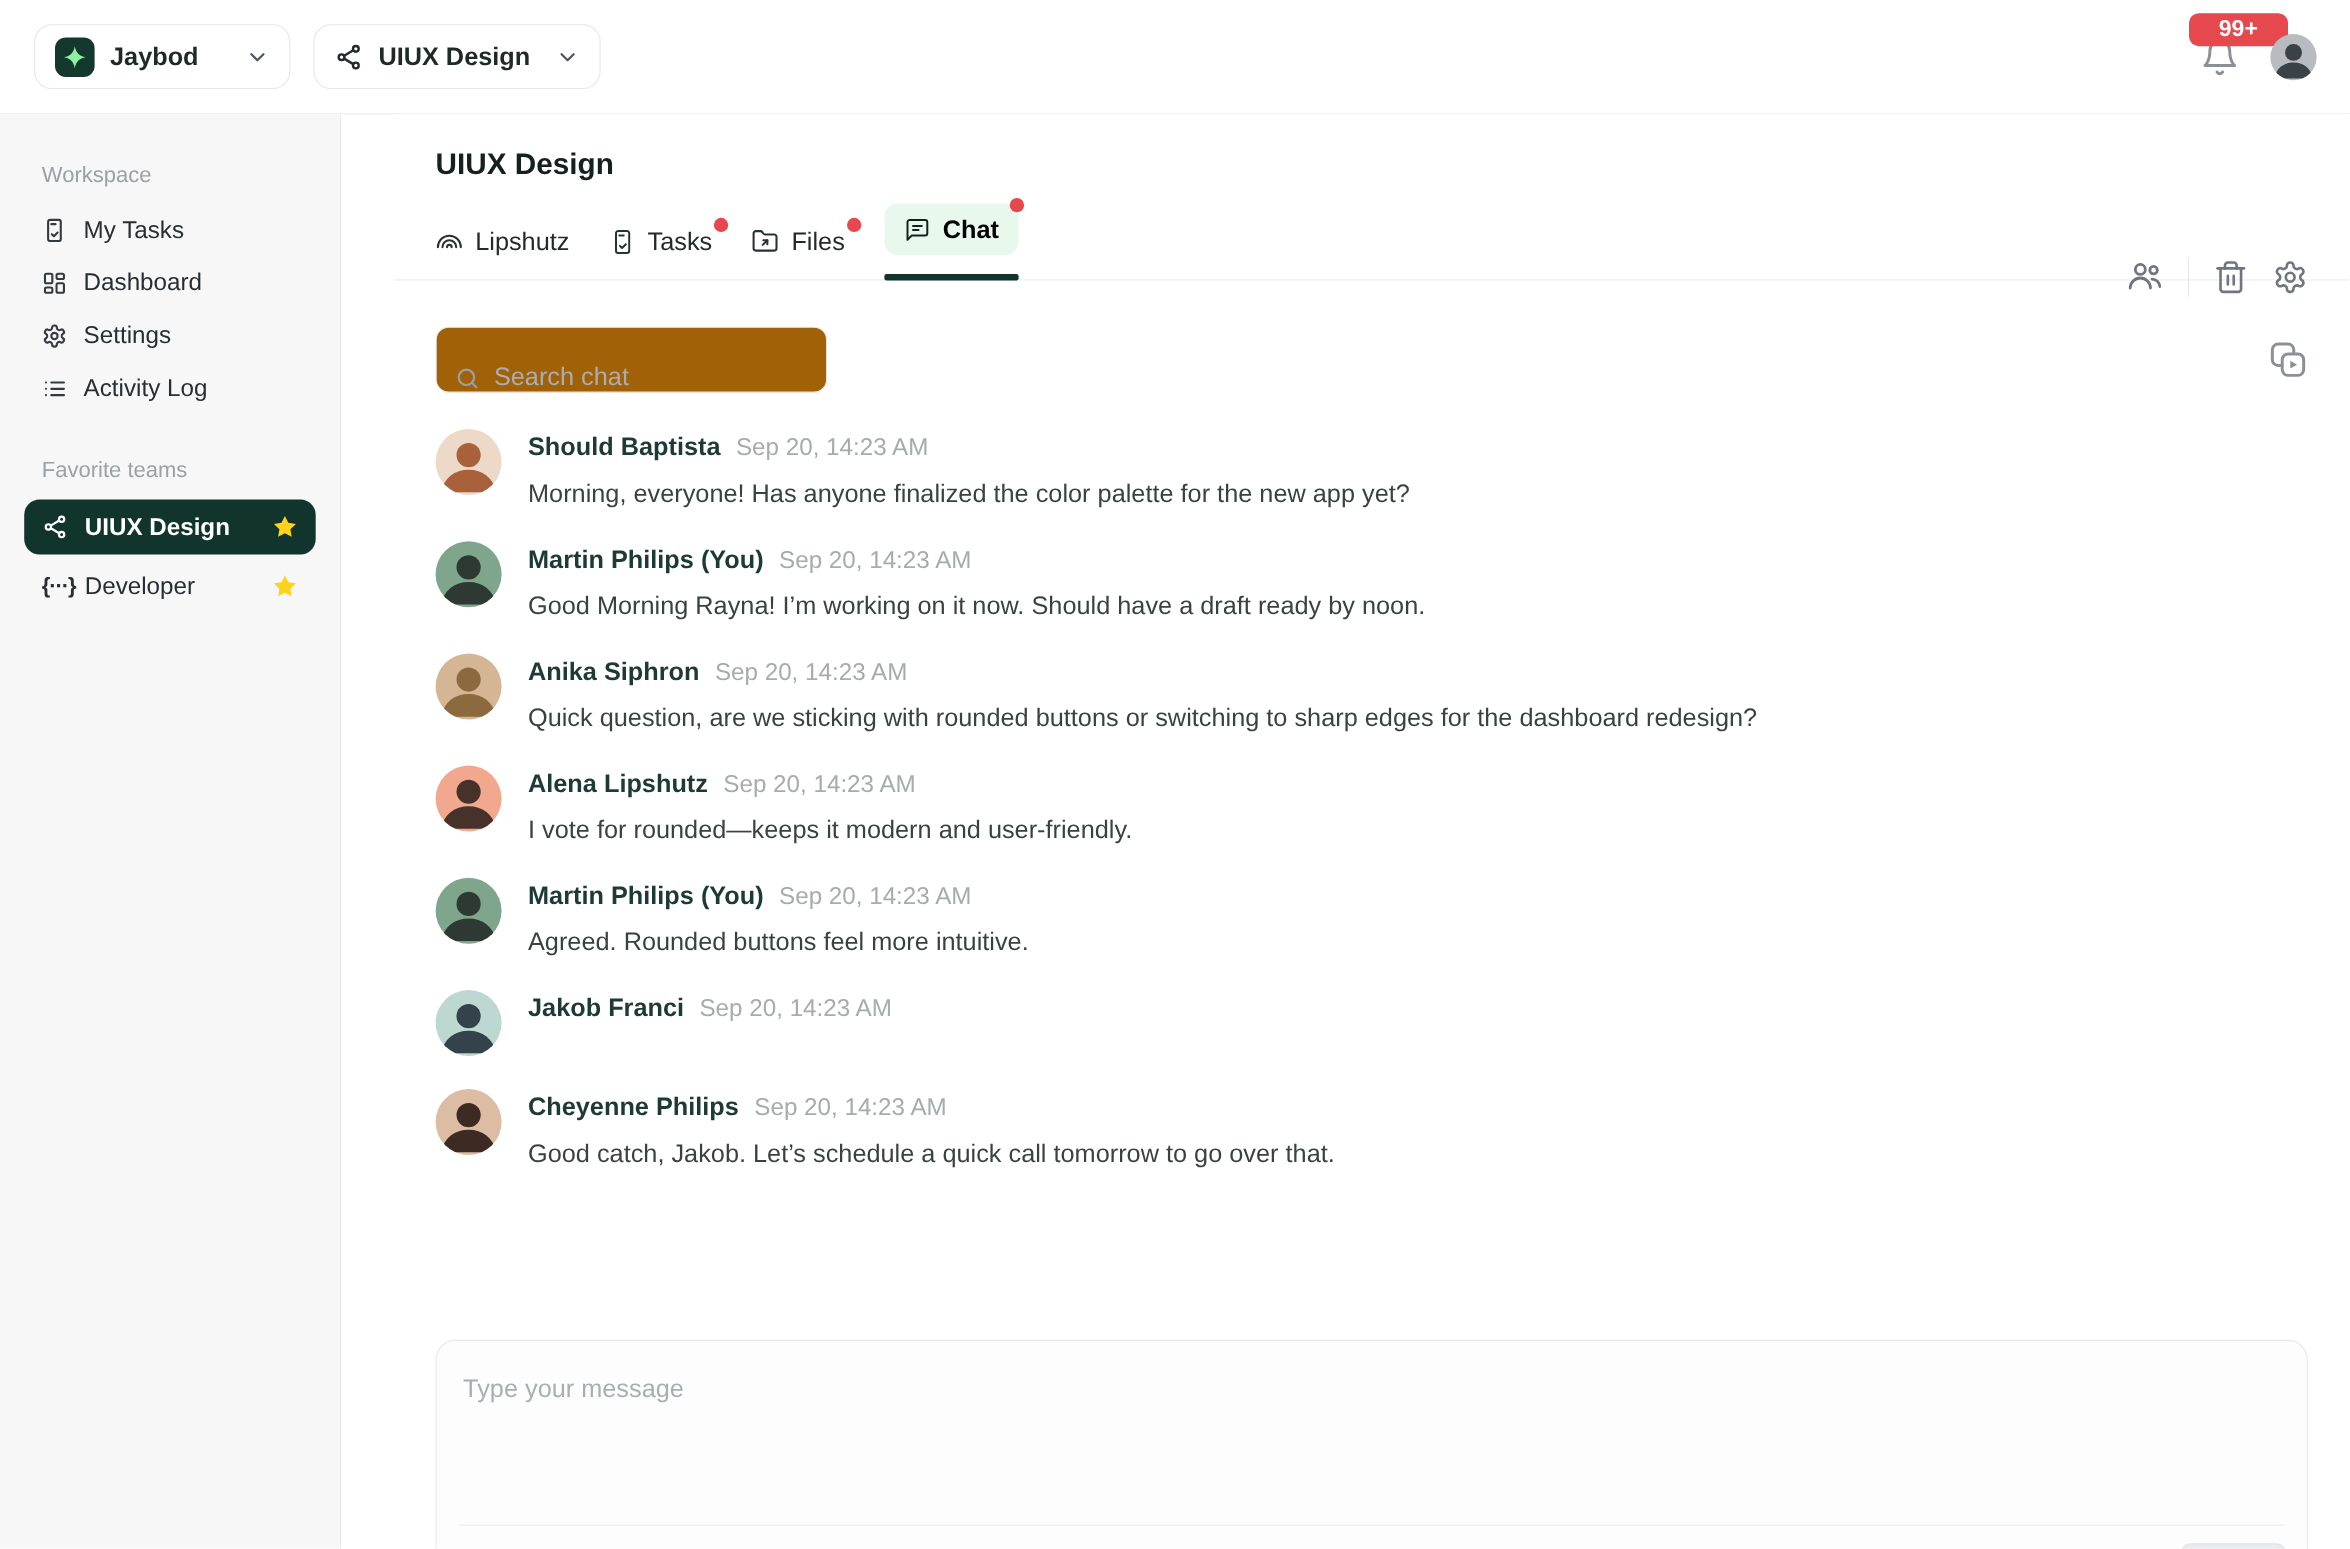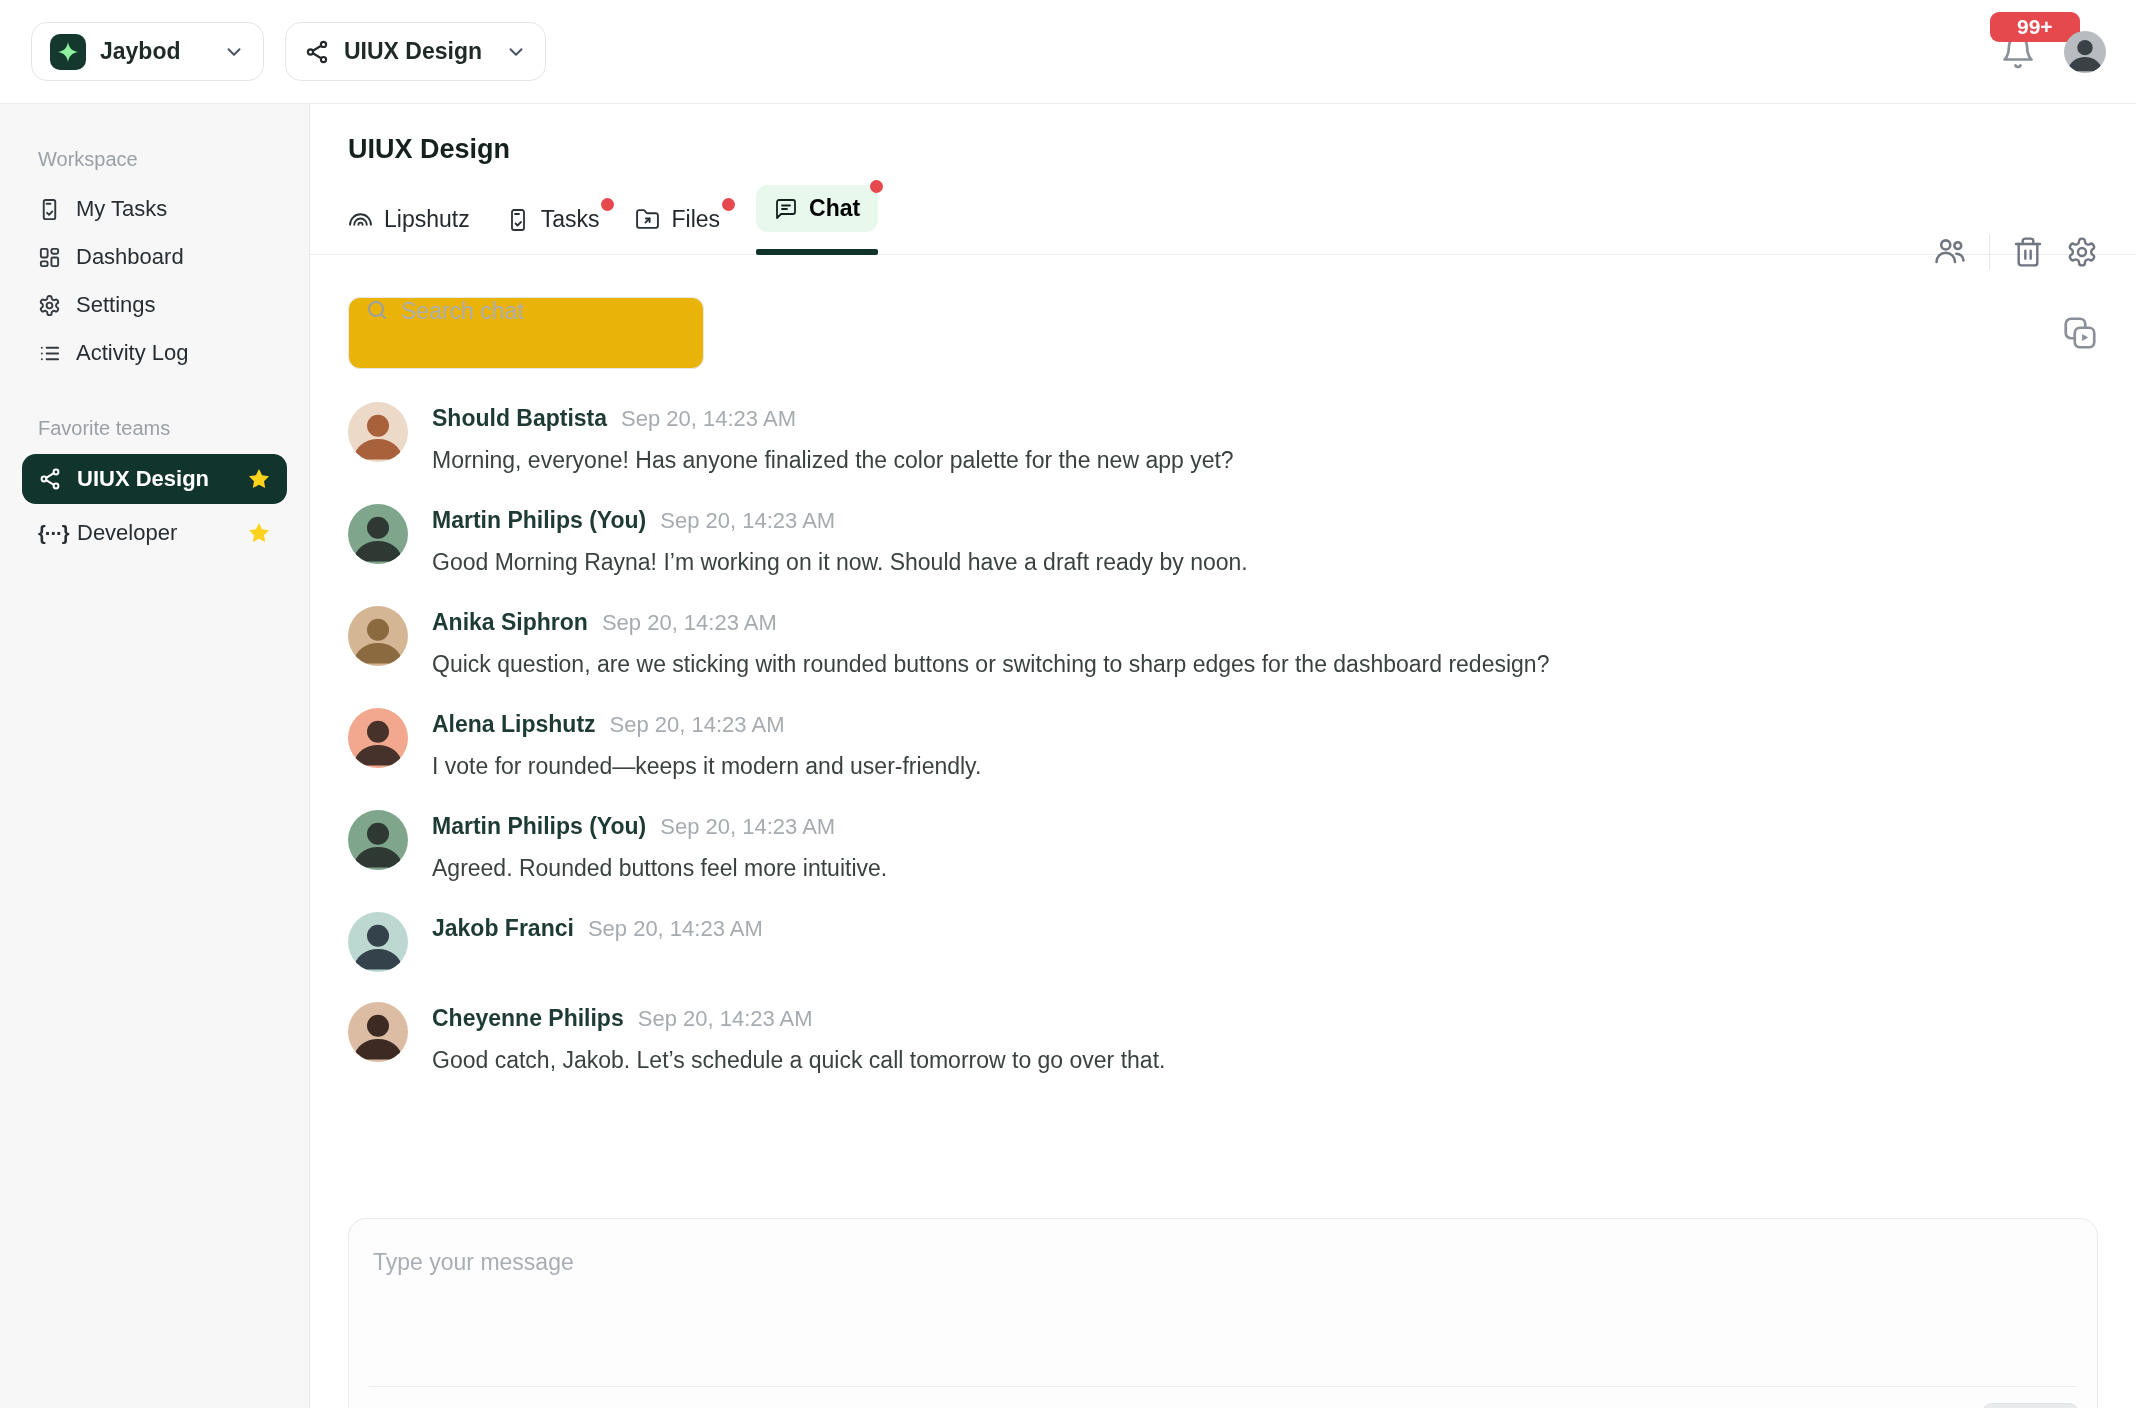--- a/index.html
+++ b/index.html
@@ -21,21 +21,21 @@
   .branch-ic { display:flex; flex:none; }
   .topbar-spacer { flex:1; }
   .bell-wrap { position:relative; margin-right:28px; }
   .badge { position:absolute; top:-22px; left:-10px; background:#e5484d; color:#fff;
     font-size:21px; font-weight:700; border-radius:9px; padding:3px 27px; line-height:24px; }
   .tb-avatar { width:42px; height:42px; border-radius:50%; overflow:hidden; position:relative;
     background:var(--av-bg,#b8bbbf); flex:none; cursor:pointer; }
   .tb-avatar svg, .msg-avatar svg { position:absolute; left:0; top:0; width:100%; height:100%; }
 
   
-  .shell { display:flex; height:1304px; }
+  .shell { display:flex; height:1304px;gap:48px; }
   .sidebar { width:310px; flex:none; background:#f7f7f8; border-right:1px solid #e9eaec;
     padding:24px 22px 0 22px; }
   .main { flex:1; position:relative; padding:0 38px; background:#fff; }
 
   
   .side-label { font-size:20px; color:#9aa0a6; margin:20px 0 14px 16px; }
   .side-label.fav { margin-top:40px; }
   .side-item { display:flex; align-items:center; gap:15px; height:48px; padding:0 16px;
     border-radius:14px; font-size:22px; color:#272e33; cursor:pointer; }
   .side-item svg { flex:none; }
@@ -62,22 +62,22 @@
   .tab-chat { align-self:stretch; display:flex; align-items:flex-start; padding-top:0; }
   .pill { position:relative; display:flex; align-items:center; gap:11px; height:47px;
     padding:0 18px; border-radius:12px; background:#e9f8ec; font-size:23px; font-weight:600;
     color:#000000; }
   .pill .dot { top:-5px; right:-5px; }
   .tab-underline { position:absolute; left:0; bottom:-1px; width:100%; height:6px;
     background:#11352d; border-radius:2px; }
 
   
   .search-row { margin-top:42px; display:flex; align-items:center; }
-  .search-box { width:356px; height:72px; border:1px solid #e6e8ea; border-radius:12px;
-    display:flex; align-items:flex-start; padding:0 16px; background:#eab308; }
+  .search-box { width:356px; height:60px; border:1px solid #e6e8ea; border-radius:12px;
+    display:flex; align-items:flex-end; padding:0 16px; background:#a16207; }
   .search-box input { border:0; outline:0; flex:1; font-size:23px; margin-left:12px;
     font-family:"Liberation Sans", sans-serif; color:#1f2a27; background:transparent; }
   .search-box input::placeholder { color:#a9aeb4; }
   .media-btn { margin-left:auto; display:flex; cursor:pointer; }
 
   
   .messages { margin-top:33px; }
   .msg { display:flex; gap:24px; margin-bottom:30px; }
   .msg-avatar { width:60px; height:60px; border-radius:50%; overflow:hidden; position:relative;
     background:var(--av-bg,#ddd); flex:none; }

